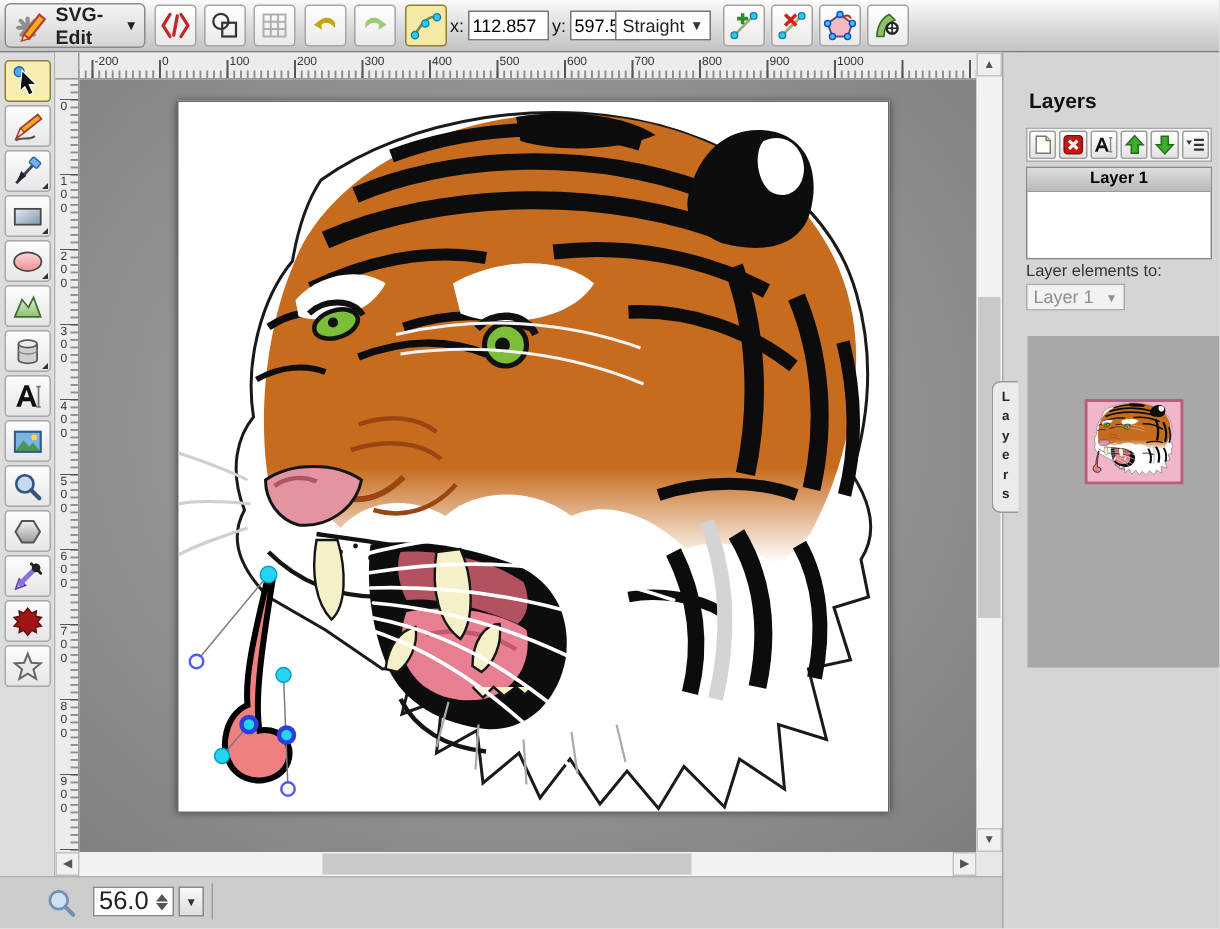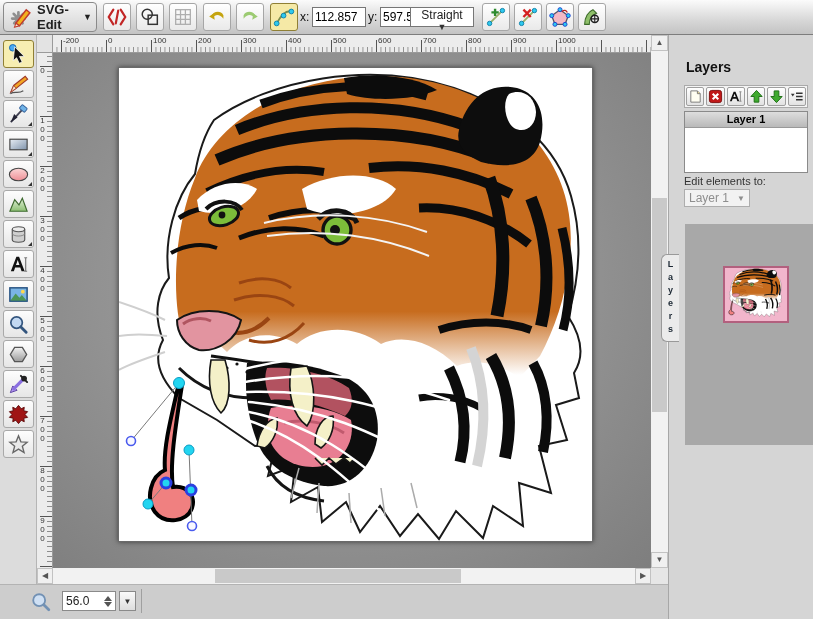--- a/index.html
+++ b/index.html
@@ -15,21 +15,21 @@
   .tbtn.sel{background:#f5e9a6;border-color:#8f7f35;}
   #logo-btn{position:absolute;left:3px;top:2px;width:94px;height:30px;border:1px solid #8a8a8a;border-radius:4px;
     background:linear-gradient(#f4f4f4,#d5d5d5);display:flex;align-items:center;box-sizing:border-box;padding:0 4px;}
   #logo-btn svg{width:25px;height:25px;flex:0 0 auto;}
   #logo-btn .lbl{font-weight:bold;font-size:13px;margin-left:4px;}
   #logo-btn .car{margin-left:5px;font-size:9px;color:#222;}
   .tlabel{position:absolute;top:10px;font-size:12px;color:#111;}
   .tinput{position:absolute;top:7px;height:18px;border:1px solid #767676;background:#fff;
     font-family:"Liberation Sans",sans-serif;font-size:12px;padding:0 2px;box-sizing:content-box;}
   #seg-select{position:absolute;left:410px;top:7px;width:64px;height:20px;border:1px solid #767676;background:#fff;
-    display:flex;align-items:center;justify-content:space-between;padding:0 4px;box-sizing:border-box;flex-direction:column;}
+    display:flex;align-items:center;justify-content:space-between;padding:0 4px;box-sizing:border-box;}
   #seg-select .car{font-size:9px;color:#333;}
 
   
   #palette{position:absolute;left:0;top:35px;width:37px;height:549px;background:#dcdcdc;border-right:1px solid #b5b5b5;box-sizing:border-box;}
   .pbtn{position:absolute;left:3px;width:31px;height:28px;background:linear-gradient(#fdfdfd,#e6e6e6);
     border:1px solid #a9a9a9;border-radius:3px;box-sizing:border-box;display:flex;align-items:center;justify-content:center;}
   .pbtn svg{width:23px;height:23px;}
   .pbtn.sel{background:#f7eeb2;border-color:#8f7f35;}
   .pbtn .flyout{position:absolute;right:1px;bottom:1px;width:0;height:0;border-left:4px solid transparent;border-bottom:4px solid #333;}
 
@@ -78,21 +78,21 @@
   #thumb-block{position:absolute;left:16px;top:189px;width:129px;height:221px;background:#a8a8a8;}
   #thumbnail{position:absolute;left:38px;top:42px;width:62px;height:53px;background:#f2b6cc;border:2px solid #b2607e;}
   #layers-tab{position:absolute;left:661px;top:254px;width:18px;height:88px;background:#ebebeb;border:1px solid #999;border-right:none;
     border-radius:6px 0 0 6px;box-sizing:border-box;display:flex;align-items:center;justify-content:center;
     font-size:9px;font-weight:bold;color:#1b2733;writing-mode:vertical-rl;text-orientation:upright;letter-spacing:3px;}
 
   
   #bottombar{position:absolute;left:0;top:584px;width:668px;height:35px;background:#cdcdcd;border-top:1px solid #b3b3b3;box-sizing:border-box;}
   #zoom-icon{position:absolute;left:30px;top:6px;width:22px;height:22px;}
   #zoom-input{position:absolute;left:62px;top:6px;width:54px;height:20px;background:#fff;border:1px solid #8a8a8a;
-    box-sizing:border-box;display:flex;align-items:center;justify-content:space-between;padding:0 3px;font-size:12px;text-align:right;}
+    box-sizing:border-box;display:flex;align-items:center;justify-content:space-between;padding:0 3px;font-size:17px;text-align:right;}
   .spin{display:flex;flex-direction:column;gap:1px;}
   .spin i{display:block;width:0;height:0;border-left:4px solid transparent;border-right:4px solid transparent;}
   .spin .up{border-bottom:5px solid #555;}
   .spin .dn{border-top:5px solid #555;}
   #zoom-drop{position:absolute;left:119px;top:6px;width:17px;height:20px;background:linear-gradient(#fafafa,#ddd);
     border:1px solid #8a8a8a;box-sizing:border-box;display:flex;align-items:center;justify-content:center;font-size:8px;color:#333;}
   #zoom-sep{position:absolute;left:141px;top:4px;width:1px;height:24px;background:#9f9f9f;}
 </style>
 </head>
 <body>
@@ -547,21 +547,21 @@
           <path d="M2 5 l4 0 l-2 3 Z" fill="#333"></path>
           <path d="M7.5 4.5 h7 M7.5 8 h7 M7.5 11.5 h7" stroke="#333" stroke-width="1.6"></path>
         </svg>
       </div>
     </div>
 
     <div id="layer-list">
       <div id="layer-row">Layer 1</div>
     </div>
 
-    <div id="move-label">Edit elements to:</div>
+    <div id="move-label">Layer elements to:</div>
     <div id="move-select">
       <span>Layer 1</span>
       <span class="car">▼</span>
     </div>
 
     <div id="thumb-block">
       <div id="thumbnail">
         <svg width="58" height="49" viewBox="0 0 473 473" preserveAspectRatio="none">
           <use href="#tiger-art" x="0" y="0" width="473" height="473"></use>
         </svg>

